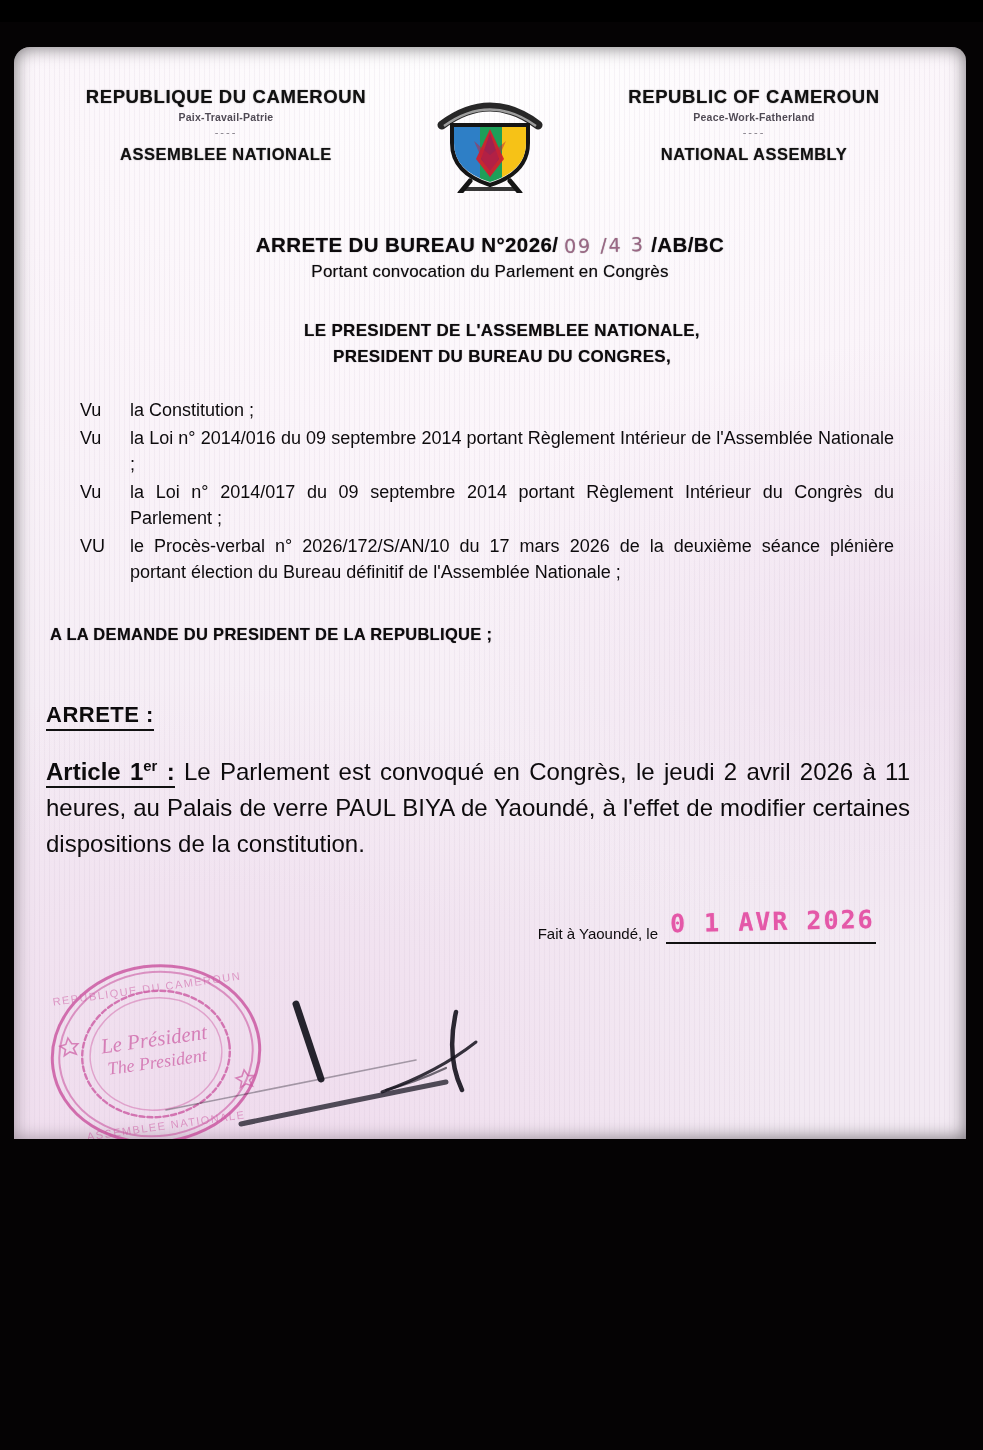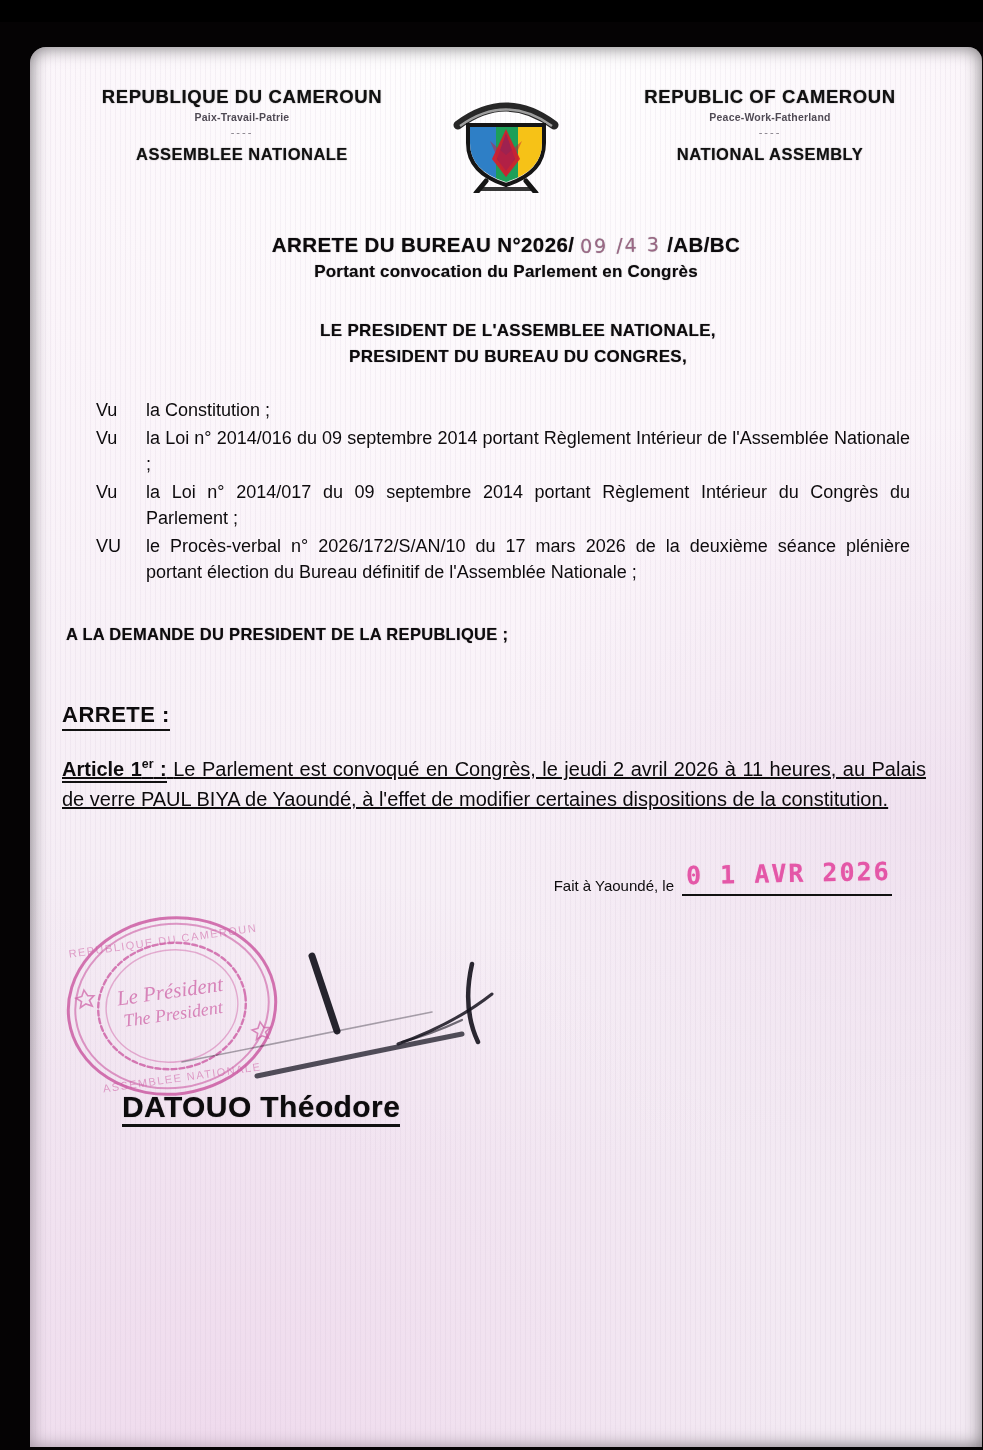--- a/index.html
+++ b/index.html
@@ -27,28 +27,27 @@
     left: 0; right: 0; top: 0; height: 22px;
     background: #000;
   }
 
   
   .paper {
     position: absolute;
     left: 14px;
     top: 47px;
     width: 952px;
-    height: 1400px;
+    height: 1092px;
     background:
       radial-gradient(ellipse 120% 80% at 50% 0%, #ffffff 0%, #fbf5fa 45%, #f3eaf3 100%);
     border-radius: 16px 14px 0 0;
     box-shadow: 0 0 18px rgba(0,0,0,0.55) inset;
     overflow: hidden;
     filter: saturate(1.02);
-    margin-left: 16px;
   }
   
   .paper::after {
     content: "";
     position: absolute; inset: 0;
     pointer-events: none;
     background: repeating-linear-gradient(
       90deg,
       rgba(190,170,195,0.16) 0px,
       rgba(190,170,195,0.16) 1px,
@@ -141,21 +140,21 @@
     color: #7e3e63;
     font-weight: normal;
     font-size: 19px;
     letter-spacing: 2px;
     opacity: .78;
     padding: 0 6px;
     transform: rotate(-1.5deg);
     display: inline-block;
   }
   .title-sub {
-    font-weight: bold;
+    font-weight: normal;
     font-size: 17px;
     margin-top: 5px;
     letter-spacing: .2px;
     text-shadow: 0 0 1px rgba(0,0,0,.5);
   }
 
   
   .preamble {
     margin-top: 36px;
     padding-left: 24px;
@@ -209,25 +208,24 @@
     font-weight: bold;
     font-size: 22px;
     letter-spacing: .5px;
     border-bottom: 2.5px solid #111;
     padding-bottom: 2px;
   }
 
   
   .article {
     margin-top: 26px;
-    font-size: 20px;
+    font-size: 24px;
     line-height: 1.5;
     text-align: justify;
     padding-right: 24px;
-    text-decoration: underline;
   }
   .article .art-label {
     font-weight: bold;
     border-bottom: 2px solid #111;
     padding-bottom: 1px;
   }
   .article .art-label sup { font-size: .62em; }
 
   
   .date-line {

